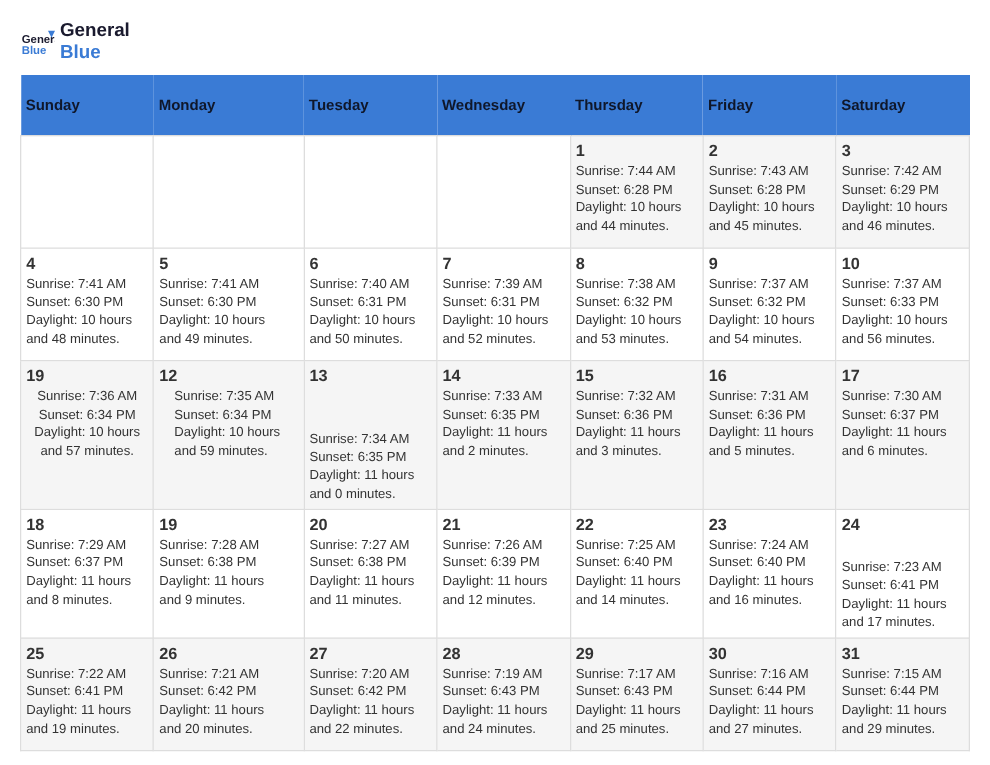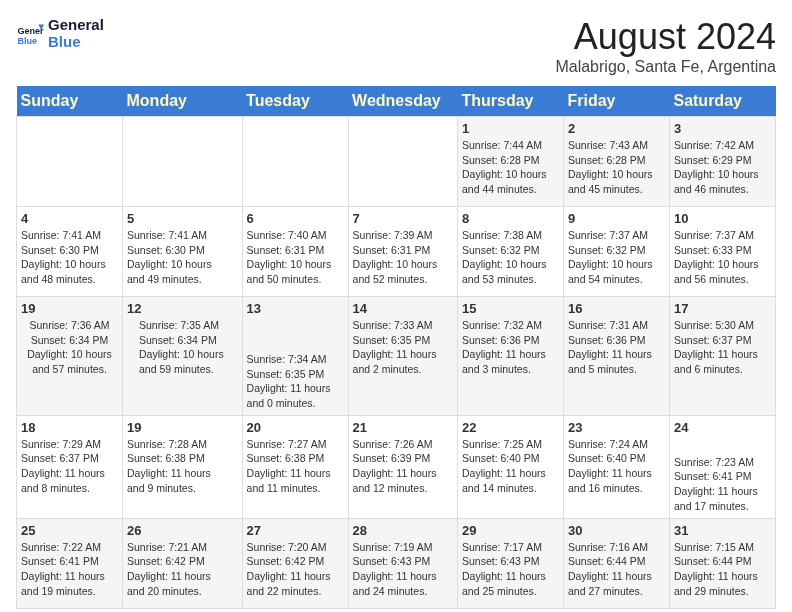--- a/index.html
+++ b/index.html
@@ -37,25 +37,25 @@
       font-size: 16px;
       color: #444;
     }
     table {
       width: 100%;
       border-collapse: collapse;
       font-size: 11px;
     }
     thead th {
       background-color: #3a7bd5;
-      color: #fef9c3;
-      padding: 6px 4px;
+      color: #0f172a;
+      padding: 17px 4px;
       text-align: left;
       font-weight: bold;
-      font-size: 16px;
+      font-size: 12px;
     }
     tbody tr {
       vertical-align: top;
     }
     tbody tr:nth-child(odd) {
       background-color: #f5f5f5;
     }
     tbody tr:nth-child(even) {
       background-color: #ffffff;
     }
@@ -93,24 +93,20 @@
     <svg class="logo-icon" viewBox="0 0 40 40" xmlns="http://www.w3.org/2000/svg">
       <text x="2" y="22" font-size="13" font-weight="bold" fill="#1a1a2e" font-family="Arial">General</text>
       <text x="2" y="35" font-size="13" font-weight="bold" fill="#3a7bd5" font-family="Arial">Blue</text>
       <polygon points="32,8 40,8 36,16" fill="#3a7bd5"></polygon>
     </svg>
     <div>
       <div style="font-size:15px;font-weight:bold;color:#1a1a2e;">General</div>
       <div style="font-size:15px;font-weight:bold;color:#3a7bd5;">Blue</div>
     </div>
   </div>
-  <div class="title-block">
-    <div class="main-title">August 2024</div>
-    <div class="subtitle">Malabrigo, Santa Fe, Argentina</div>
-  </div>
 </div>
 
 <table>
   <thead>
     <tr>
     <th>Sunday</th>
         <th>Monday</th>
         <th>Tuesday</th>
         <th>Wednesday</th>
         <th>Thursday</th>
@@ -235,21 +231,21 @@
         </td>
         <td>
           <span class="day-number">16</span>
           <div class="day-info" style="white-space: pre-line;">Sunrise: 7:31 AM
 Sunset: 6:36 PM
 Daylight: 11 hours
 and 5 minutes.</div>
         </td>
         <td>
           <span class="day-number">17</span>
-          <div class="day-info" style="white-space: pre-line;">Sunrise: 5:30 AM
+          <div class="day-info" style="white-space: pre-line;">Sunrise: 7:30 AM
 Sunset: 6:37 PM
 Daylight: 11 hours
 and 6 minutes.</div>
         </td>
       </tr>
       <tr>
         <td>
           <span class="day-number">18</span>
           <div class="day-info" style="white-space: pre-line;">Sunrise: 7:29 AM
 Sunset: 6:37 PM

